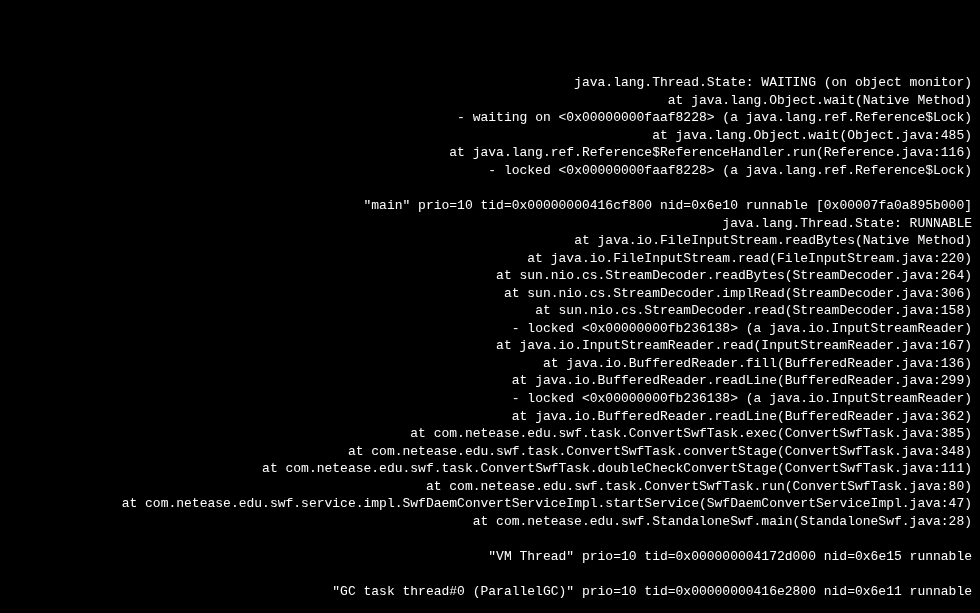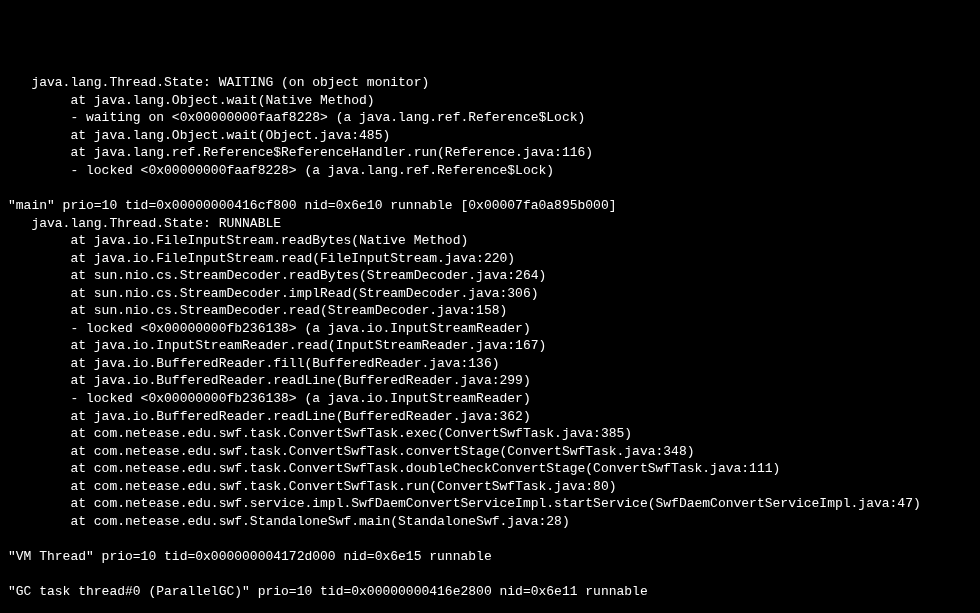--- a/index.html
+++ b/index.html
@@ -18,20 +18,21 @@
       overflow: hidden;
       width: 980px;
       height: 613px;
     }
     .terminal-output {
       display: block;
     }
     .line {
       display: block;
       min-height: 1.35em;
+      text-align: right;
     }
   </style>
 </head>
 <body>
 
 
 
 <div class="terminal-output" id="terminal-container"><span class="line">   java.lang.Thread.State: WAITING (on object monitor)</span><span class="line">        at java.lang.Object.wait(Native Method)</span><span class="line">        - waiting on &lt;0x00000000faaf8228&gt; (a java.lang.ref.Reference$Lock)</span><span class="line">        at java.lang.Object.wait(Object.java:485)</span><span class="line">        at java.lang.ref.Reference$ReferenceHandler.run(Reference.java:116)</span><span class="line">        - locked &lt;0x00000000faaf8228&gt; (a java.lang.ref.Reference$Lock)</span><span class="line"></span><span class="line">"main" prio=10 tid=0x00000000416cf800 nid=0x6e10 runnable [0x00007fa0a895b000]</span><span class="line">   java.lang.Thread.State: RUNNABLE</span><span class="line">        at java.io.FileInputStream.readBytes(Native Method)</span><span class="line">        at java.io.FileInputStream.read(FileInputStream.java:220)</span><span class="line">        at sun.nio.cs.StreamDecoder.readBytes(StreamDecoder.java:264)</span><span class="line">        at sun.nio.cs.StreamDecoder.implRead(StreamDecoder.java:306)</span><span class="line">        at sun.nio.cs.StreamDecoder.read(StreamDecoder.java:158)</span><span class="line">        - locked &lt;0x00000000fb236138&gt; (a java.io.InputStreamReader)</span><span class="line">        at java.io.InputStreamReader.read(InputStreamReader.java:167)</span><span class="line">        at java.io.BufferedReader.fill(BufferedReader.java:136)</span><span class="line">        at java.io.BufferedReader.readLine(BufferedReader.java:299)</span><span class="line">        - locked &lt;0x00000000fb236138&gt; (a java.io.InputStreamReader)</span><span class="line">        at java.io.BufferedReader.readLine(BufferedReader.java:362)</span><span class="line">        at com.netease.edu.swf.task.ConvertSwfTask.exec(ConvertSwfTask.java:385)</span><span class="line">        at com.netease.edu.swf.task.ConvertSwfTask.convertStage(ConvertSwfTask.java:348)</span><span class="line">        at com.netease.edu.swf.task.ConvertSwfTask.doubleCheckConvertStage(ConvertSwfTask.java:111)</span><span class="line">        at com.netease.edu.swf.task.ConvertSwfTask.run(ConvertSwfTask.java:80)</span><span class="line">        at com.netease.edu.swf.service.impl.SwfDaemConvertServiceImpl.startService(SwfDaemConvertServiceImpl.java:47)</span><span class="line">        at com.netease.edu.swf.StandaloneSwf.main(StandaloneSwf.java:28)</span><span class="line"></span><span class="line">"VM Thread" prio=10 tid=0x000000004172d000 nid=0x6e15 runnable</span><span class="line"></span><span class="line">"GC task thread#0 (ParallelGC)" prio=10 tid=0x00000000416e2800 nid=0x6e11 runnable</span><span class="line"></span></div>
 
 

